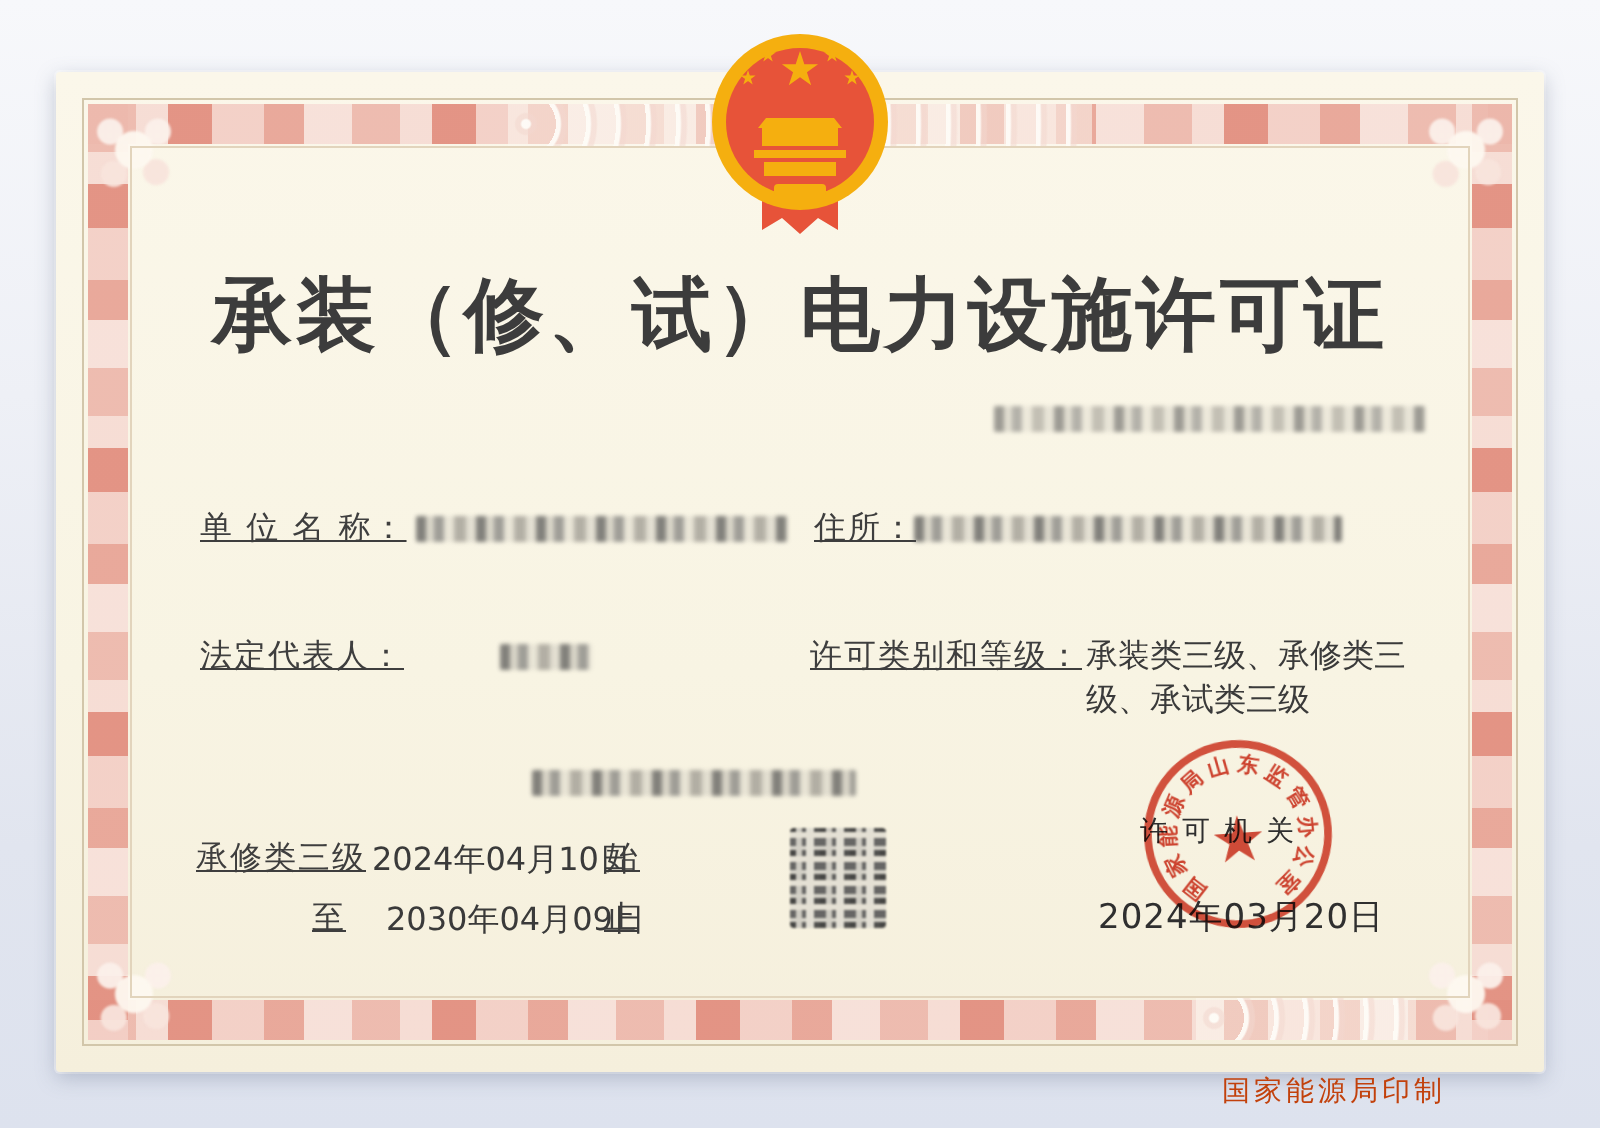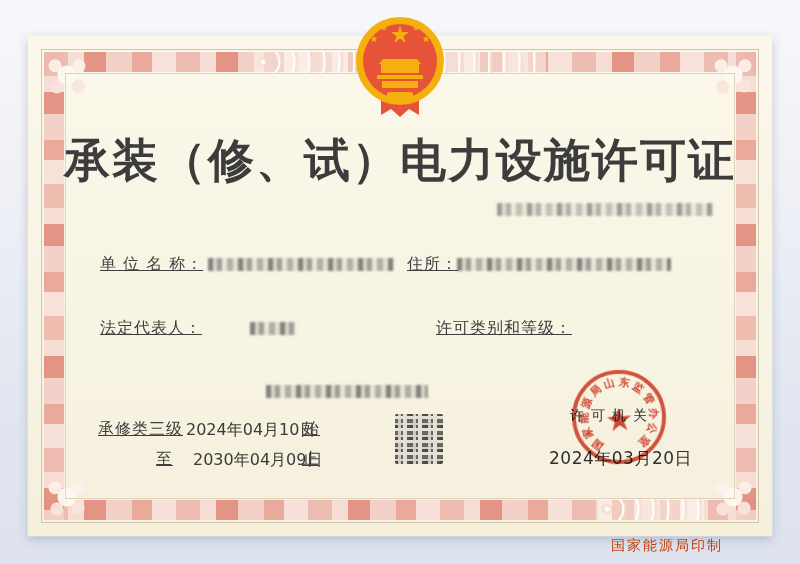--- a/index.html
+++ b/index.html
@@ -44,21 +44,21 @@
     filter:blur(.3px);
   }
   .orn-top{top:2px;left:50%;transform:translateX(-50%);width:292px;}
   .orn-bottom{bottom:2px;right:50px;width:110px;}
   
   .emblem{position:absolute;left:323px;top:-22px;width:98px;height:104px;filter:blur(.35px) saturate(1.05);}
   
   .title{
     position:absolute;top:94px;left:0;width:100%;text-align:center;
     font-family:"DejaVu Serif","Liberation Serif",serif;font-weight:bold;
-    font-size:46px;letter-spacing:2px;color:#3c3c3c;
+    font-size:40px;letter-spacing:2px;color:#3c3c3c;
   }
   .f-label{position:absolute;font-size:16px;color:#3e3e3e;letter-spacing:1px;white-space:nowrap;text-decoration:underline;}
   .f-value{position:absolute;font-size:16px;color:#3a3a3a;white-space:nowrap;}
   .wrap-value{position:absolute;font-size:16px;color:#3a3a3a;width:188px;line-height:22px;white-space:normal;word-break:break-all;}
   
   .redact{
     position:absolute;height:13px;border-radius:1px;opacity:.8;
     background:repeating-linear-gradient(90deg,
       rgba(75,75,75,.85) 0 5px,rgba(160,157,150,.45) 5px 9px,
       rgba(100,100,100,.75) 9px 14px,rgba(200,196,186,.4) 14px 19px,
@@ -134,21 +134,22 @@
 
   <div class="f-label" style="left:72px;top:218px;">单 位 名 称：</div>
   <div class="redact" style="left:180px;top:222px;width:186px;"></div>
 
   <div class="f-label" style="left:379px;top:218px;">住所：</div>
   <div class="redact" style="left:429px;top:222px;width:214px;"></div>
 
   <div class="f-label" style="left:72px;top:282px;">法定代表人：</div>
   <div class="redact" style="left:222px;top:286px;width:46px;"></div>
 
-  <div class="f-label" style="left:377px;top:282px;margin-left:31px;">许可类别和等级：</div>
+  <div class="f-label" style="left:377px;top:282px;">许可类别和等级：</div>
+  <div class="wrap-value" style="left:515px;top:281px;">承装类三级、承修类三级、承试类三级</div>
 
   <div class="redact" style="left:238px;top:349px;width:162px;"></div>
 
   <div class="f-label" style="left:70px;top:383px;">承修类三级</div>
   <div class="f-value" style="left:158px;top:384px;">2024年04月10日</div>
   <div class="f-label" style="left:275px;top:383px;">始</div>
 
   <div class="f-label" style="left:128px;top:413px;">至</div>
   <div class="f-value" style="left:165px;top:414px;">2030年04月09日</div>
   <div class="f-label" style="left:274px;top:413px;">止</div>

